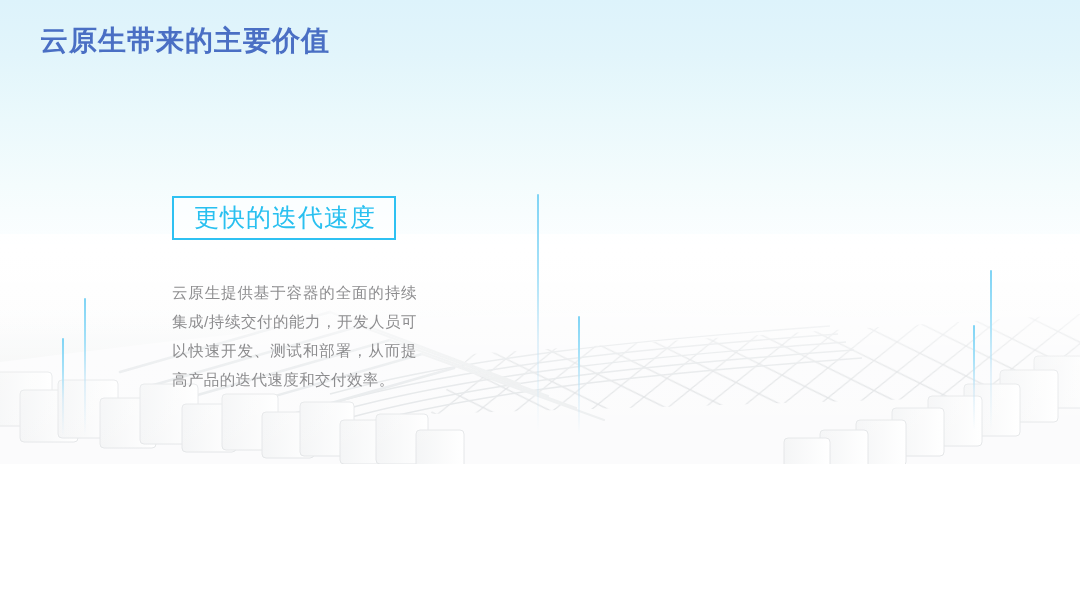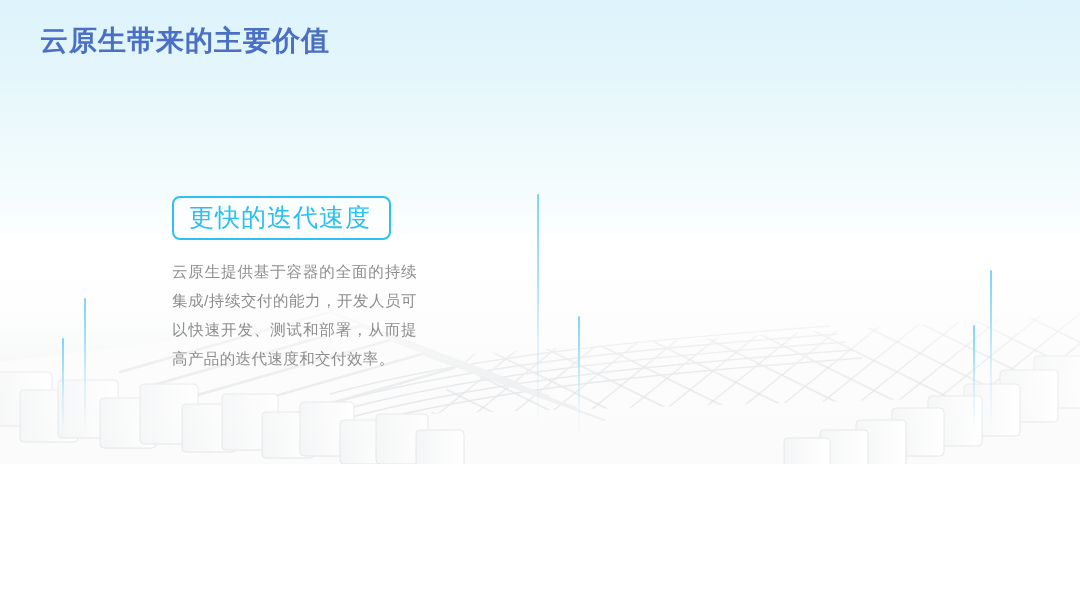--- a/index.html
+++ b/index.html
@@ -75,35 +75,35 @@
   }
 
   
   .card {
     position: absolute;
     top: 196px;
   }
   .card-header {
     display: inline-block;
     border: 2px solid #2ec1f2;
-    border-radius: 8px;
+    border-radius: 0;
     background: rgba(255,255,255,0.55);
-    padding: 5px 18px 7px 15px;
+    padding: 5px 18px 7px 20px;
     box-sizing: border-box;
   }
   .card-header-text {
     font-size: 25px;
     font-weight: normal;
     color: #29c0f0;
     letter-spacing: 1px;
     line-height: 1.12;
     white-space: nowrap;
   }
   .card-body {
-    margin-top: 17px;
+    margin-top: 38px;
     font-size: 15.5px;
     line-height: 29px;
     color: #8d8d8f;
     letter-spacing: 0.4px;
     text-align: justify;
   }
   #card-1 { left: 172px; }
   #card-1 .card-body { width: 245px; }
   #card-2 { left: 660px; }
   #card-2 .card-body { width: 245px; }

